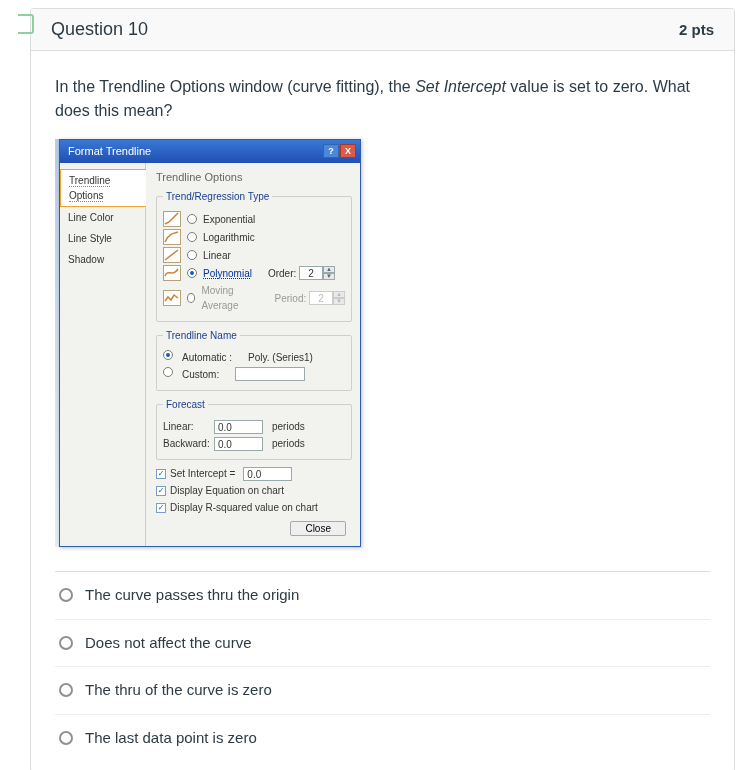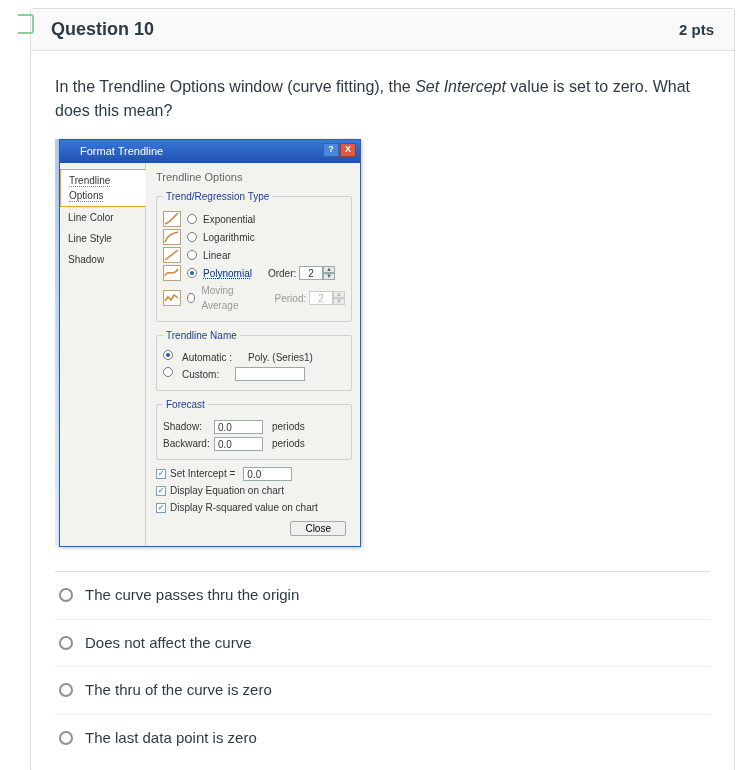--- a/index.html
+++ b/index.html
@@ -17,42 +17,42 @@
     margin-left: 10px;
   }
   .question-header {
     display: flex;
     justify-content: space-between;
     align-items: center;
     padding: 10px 20px;
     border-bottom: 1px solid #ddd;
     background: #f9f9f9;
   }
-  .question-title { font-size: 18px; font-weight: 700; }
+  .question-title { font-size: 18px; font-weight: 400; }
   .question-pts { font-size: 15px; font-weight: 700; }
   .question-body { padding: 24px 24px 10px 24px; font-size: 16px; line-height: 1.5; }
   .q-text { color: #2d3b45; }
   .q-text em { font-style: italic; }
 
   
   .dialog-wrap { margin-top: 16px; width: 306px; font-family: Tahoma, Arial, sans-serif; }
   .excel-strip { display:flex; }
   .excel-gutter { width: 4px; background: linear-gradient(#b9cde6,#e6eef8); }
   .dialog {
     border: 1px solid #2b5fab;
     width: 302px;
     box-shadow: 1px 1px 4px rgba(0,0,0,.25);
   }
   .titlebar {
     background: linear-gradient(#3a78d6,#1f4fb2);
     color: #fff;
-    padding: 3px 4px 3px 20px;
+    padding: 3px 4px 3px 8px;
     font-size: 11px;
     display:flex;
-    align-items:flex-start;
+    align-items:center;
     justify-content:space-between;
   }
   .titlebar-buttons { display:flex; gap:1px; }
   .tbtn { width:16px; height:14px; display:flex; align-items:center; justify-content:center; font-size:9px; font-weight:bold; }
   .tbtn.help { background:#4d87dc; border:1px solid #2f64b8; color:#fff; }
   .tbtn.close { background:#d85c47; border:1px solid #a33a29; color:#fff; }
 
   .dlg-body { display:flex; background:#f2f2ef; font-size:10px; color:#333; }
   .dlg-sidebar { width:86px; border-right:1px solid #cbcbcb; padding:6px 0; }
   .side-item { padding:3px 8px; cursor:default; }
@@ -225,21 +225,21 @@
                   <div class="name-row">
                     <span class="radio"></span>
                     <span>Custom:</span>
                     <span class="txtbox w56" style="margin-left:10px"></span>
                   </div>
                 </fieldset>
 
                 <fieldset class="grp">
                   <legend>Forecast</legend>
                   <div class="fc-row">
-                    <span class="fc-label">Shadow:</span>
+                    <span class="fc-label">Linear:</span>
                     <span class="txtbox w40 center">0.0</span>
                     <span class="periods">periods</span>
                   </div>
                   <div class="fc-row">
                     <span class="fc-label">Backward:</span>
                     <span class="txtbox w40 center">0.0</span>
                     <span class="periods">periods</span>
                   </div>
                 </fieldset>
 

